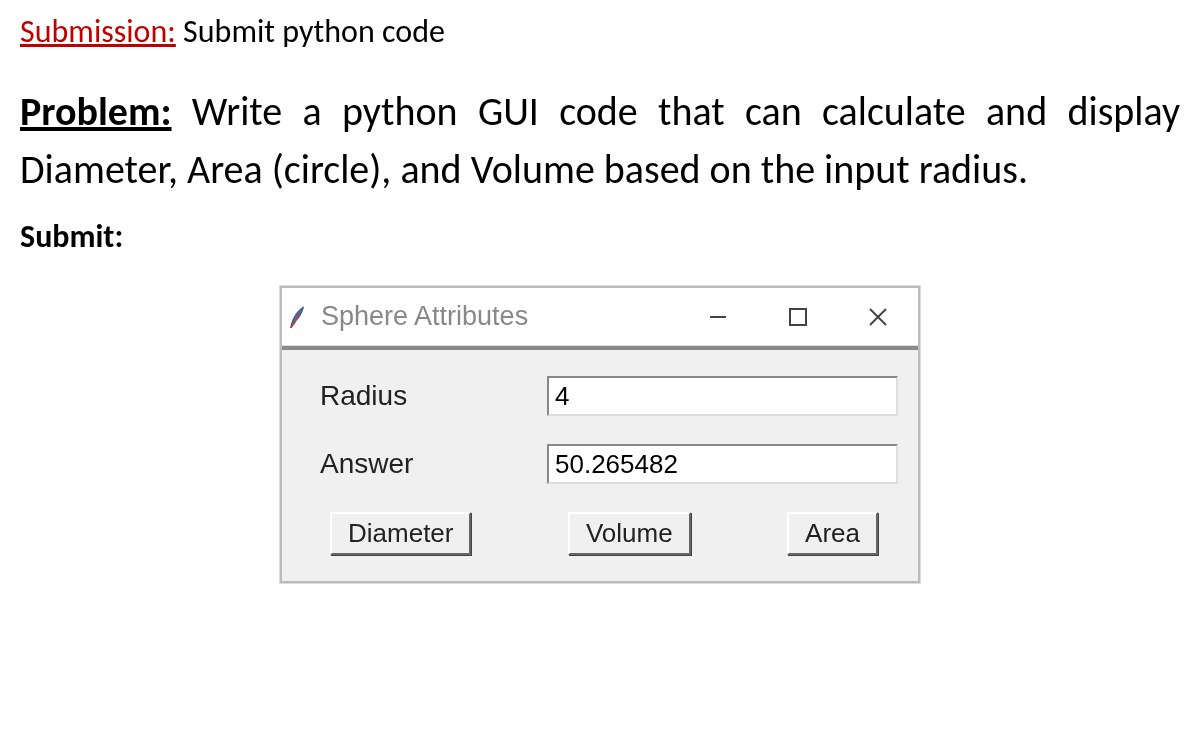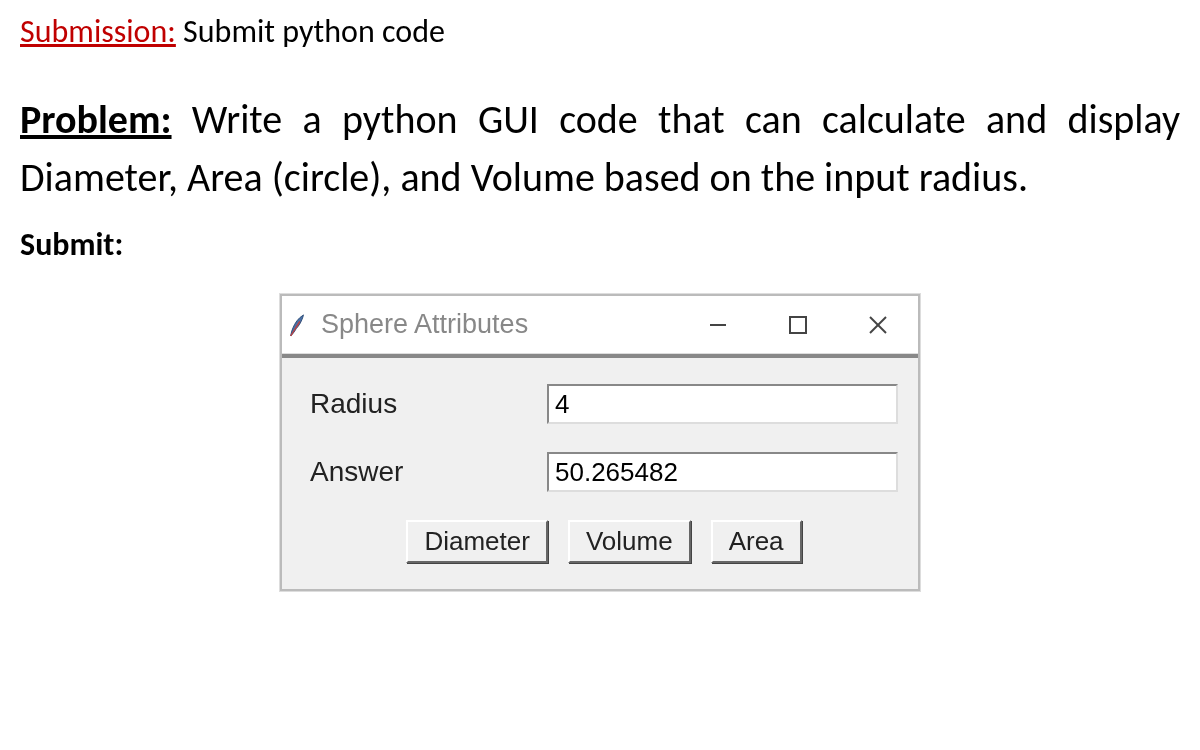--- a/index.html
+++ b/index.html
@@ -6,21 +6,21 @@
     body {
       width: 1200px;
       height: 750px;
       background: #fff;
       font-family: Calibri, Arial, sans-serif;
       padding: 12px 20px;
       color: #000;
     }
     .line1 {
       font-size: 32px;
-      margin-bottom: 40px;
+      margin-bottom: 32px;
     }
     .submission-label {
       color: #c00000;
       text-decoration: underline;
     }
     .submission-text {
       color: #000;
     }
     .problem-line {
       font-size: 40px;
@@ -91,36 +91,37 @@
     .form-row {
       display: flex;
       align-items: center;
       margin-bottom: 28px;
     }
     .form-label {
       width: 280px;
       font-size: 28px;
       color: #222;
       font-family: "Segoe UI", Arial, sans-serif;
+      margin-left: 10px;
     }
     .form-input {
       flex: 1;
       height: 40px;
       font-size: 26px;
       font-family: "Segoe UI", Arial, sans-serif;
       padding: 2px 6px;
       border: 2px solid #888;
       border-right-color: #ddd;
       border-bottom-color: #ddd;
       background: #fff;
       color: #000;
     }
     .button-row {
       display: flex;
-      justify-content: center;
+      justify-content: space-between;
       gap: 20px;
       margin-top: 28px;
       padding: 0 20px;
     }
     .tk-button {
       font-size: 26px;
       font-family: "Segoe UI", Arial, sans-serif;
       color: #222;
       padding: 4px 16px;
       background: #f0f0f0;

